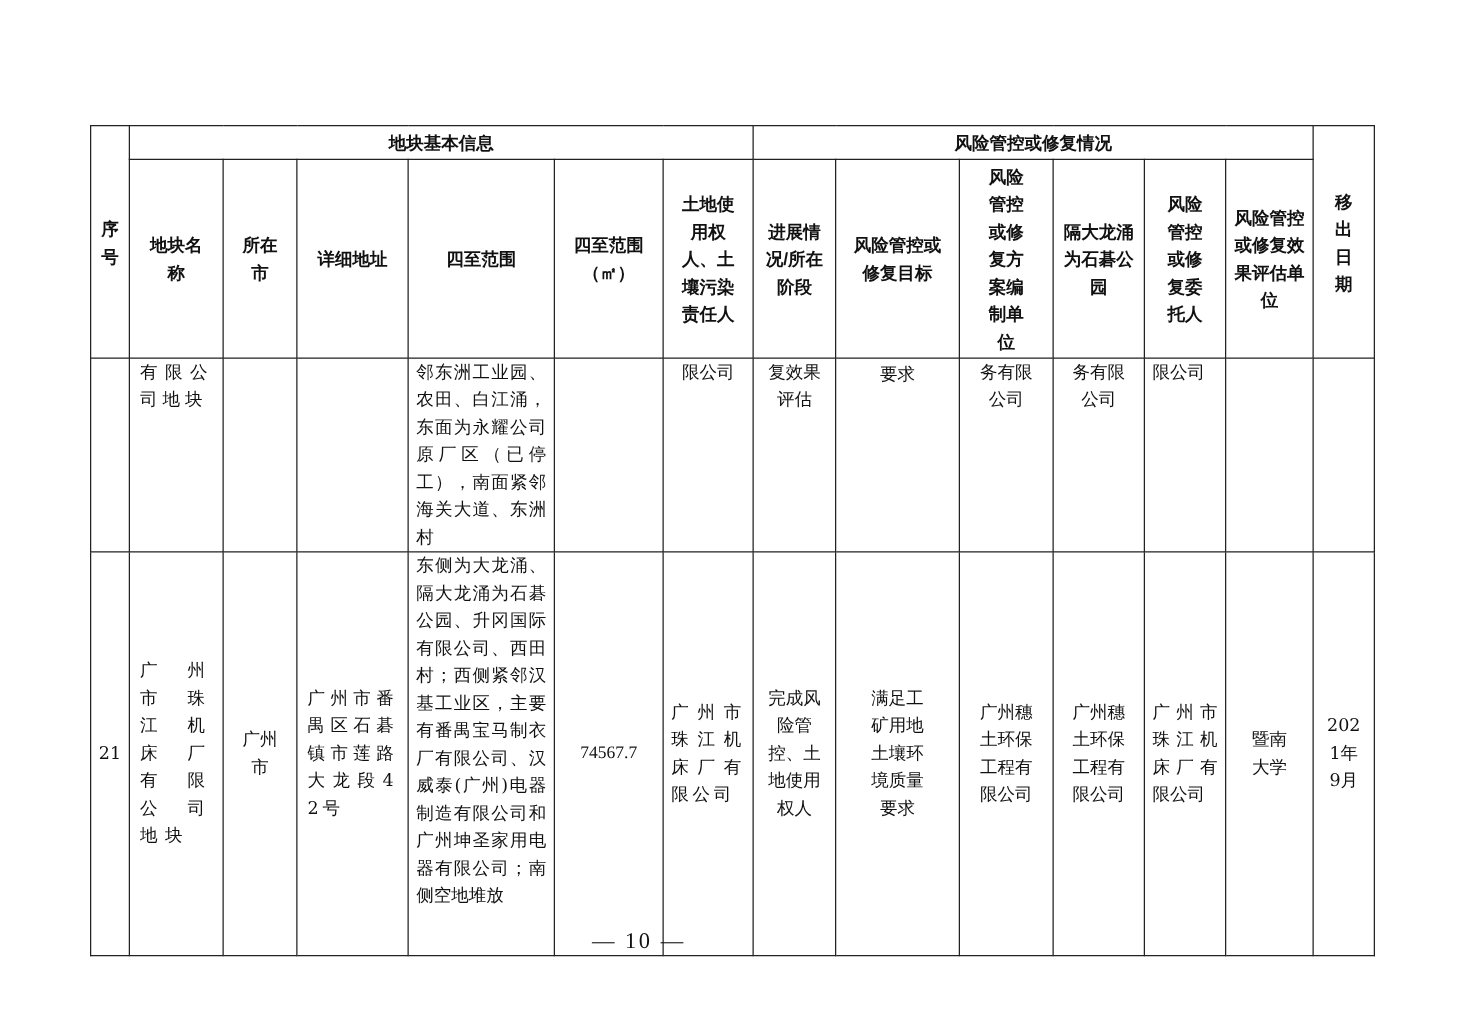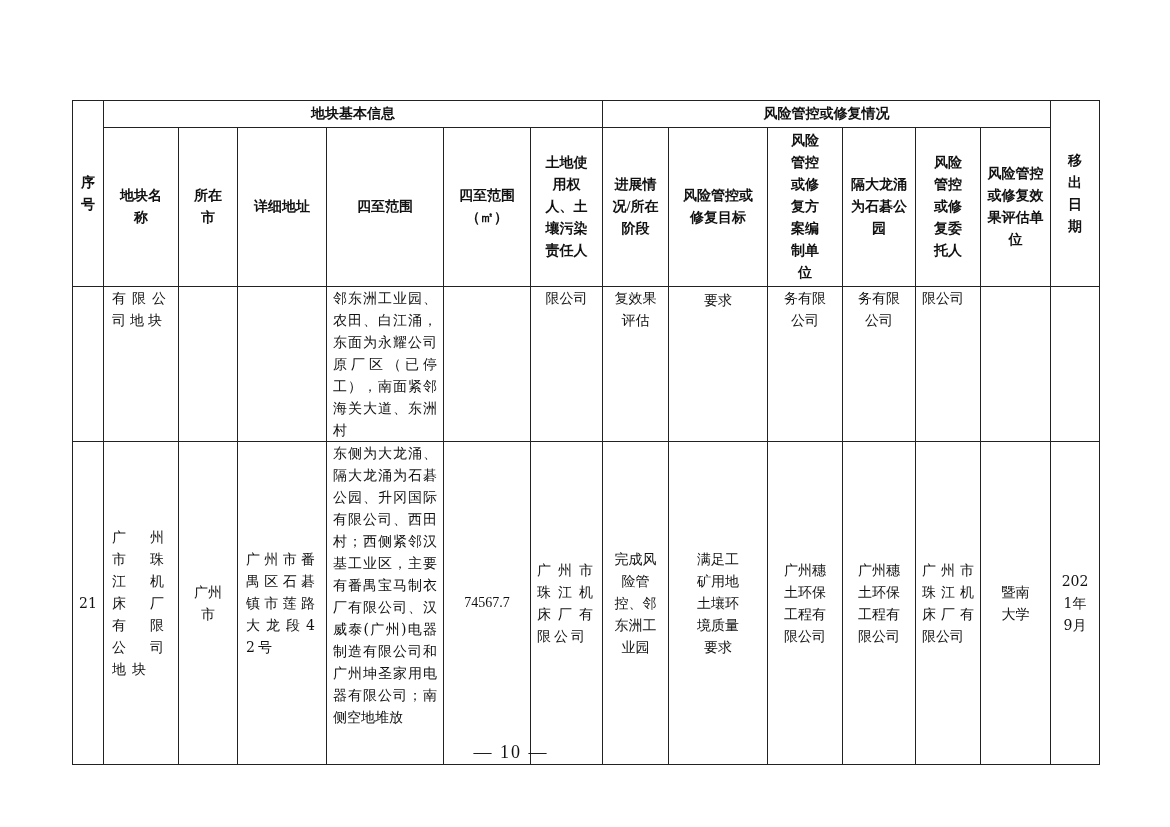--- a/index.html
+++ b/index.html
@@ -2,21 +2,21 @@
 <html><head>
 <meta charset="utf-8">
 <style>
   html, body { margin:0; padding:0; background:#ffffff; }
   body { width:1170px; height:827px; position:relative; overflow:hidden;
          font-family:"DejaVu Serif","Liberation Serif",serif; color:#111; }
   table { position:absolute; left:72px; top:100px; border-collapse:collapse;
           table-layout:fixed; width:1027px; }
   td, th { border:1px solid #222; padding:2px 4px; vertical-align:middle;
            text-align:center; font-size:14px; line-height:22px; word-break:break-all; overflow:hidden; }
-  th { font-weight:bold; font-family:Liberation Serif, serif; font-size:14px; }
+  th { font-weight:bold; font-family:Liberation Sans, sans-serif; font-size:14px; }
   td.top { vertical-align:top; }
   td.left { text-align:justify; text-align-last:left; }
   .pagenum { position:absolute; left:0; width:1022px; top:742px; text-align:center;
              font-size:18px; font-family:"Liberation Serif","DejaVu Serif",serif; letter-spacing:2px; }
 </style>
 </head>
 <body>
 
 <table>
   <colgroup>
@@ -73,21 +73,21 @@
     <td class="top"></td>
   </tr>
   <tr style="height:323px">
     <td style="padding:0;">21</td>
     <td class="left" style="padding:0 8px; letter-spacing:6px;">广州市珠江机床厂有限公司地块</td>
     <td style="padding:0 14px;">广州市</td>
     <td class="left" style="padding:0 8px; letter-spacing:3px;">广州市番禺区石碁镇市莲路大龙段42号</td>
     <td class="left" style="padding:0 6px; vertical-align:top;">东侧为大龙涌、隔大龙涌为石碁公园、升冈国际有限公司、西田村；西侧紧邻汉基工业区，主要有番禺宝马制衣厂有限公司、汉威泰(广州)电器制造有限公司和广州坤圣家用电器有限公司；南侧空地堆放</td>
     <td style="font-family:'Liberation Serif',serif;">74567.7</td>
     <td class="left" style="padding:0 6px; letter-spacing:3px;">广州市珠江机床厂有限公司</td>
-    <td style="padding:0 8px;">完成风险管控、邻东洲工业园</td>
+    <td style="padding:0 8px;">完成风险管控、土地使用权人</td>
     <td style="padding:0 28px;">满足工矿用地土壤环境质量要求</td>
     <td style="padding:0 14px;">广州穗土环保工程有限公司</td>
     <td style="padding:0 10px;">广州穗土环保工程有限公司</td>
     <td class="left" style="padding:0 6px;">广州市珠江机床厂有限公司</td>
     <td style="padding:0 14px;">暨南大学</td>
     <td style="padding:0 10px;">2021年9月</td>
   </tr>
 </tbody>
   </table>
 

